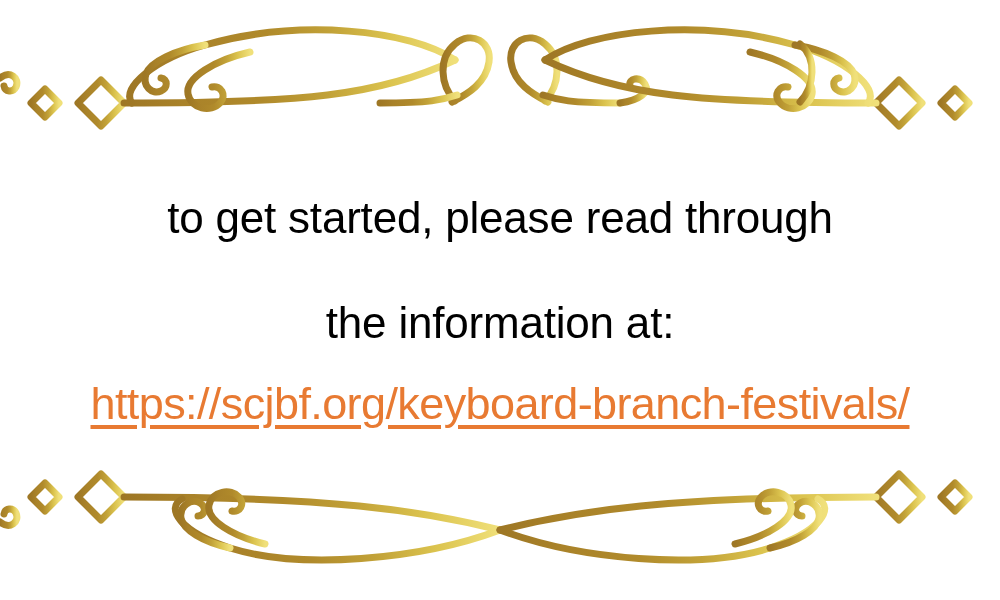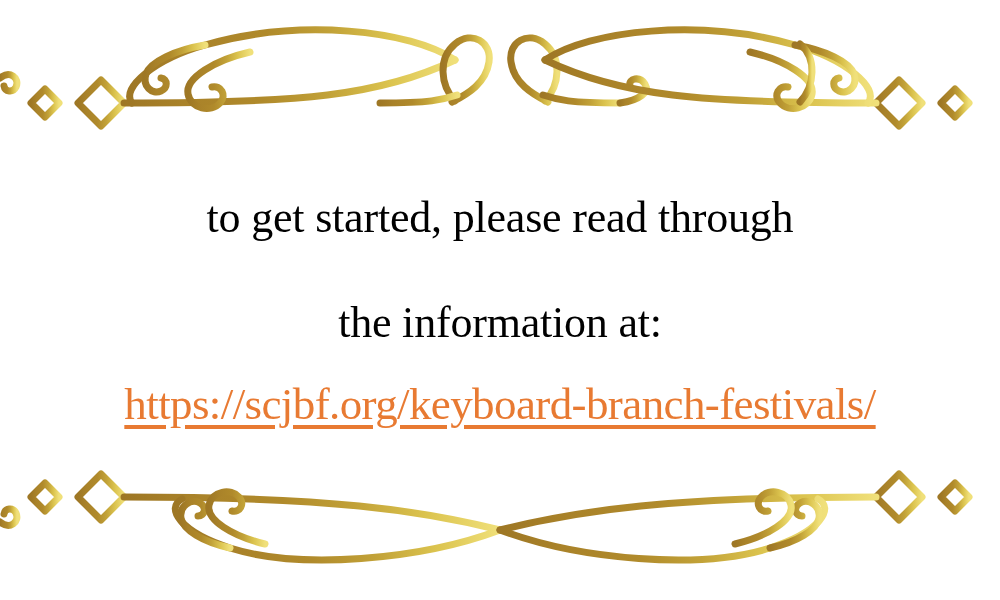--- a/index.html
+++ b/index.html
@@ -7,21 +7,21 @@
     margin: 0;
     padding: 0;
     background: #ffffff;
   }
   #slide {
     position: relative;
     width: 1000px;
     height: 600px;
     background: var(--bg, #ffffff);
     overflow: hidden;
-    font-family: Liberation Serif, serif;
+    font-family: Liberation Sans, sans-serif;
   }
 
   
   .ornament {
     position: absolute;
     left: 0;
     width: 1000px;
     height: 140px;
     pointer-events: none;
   }

